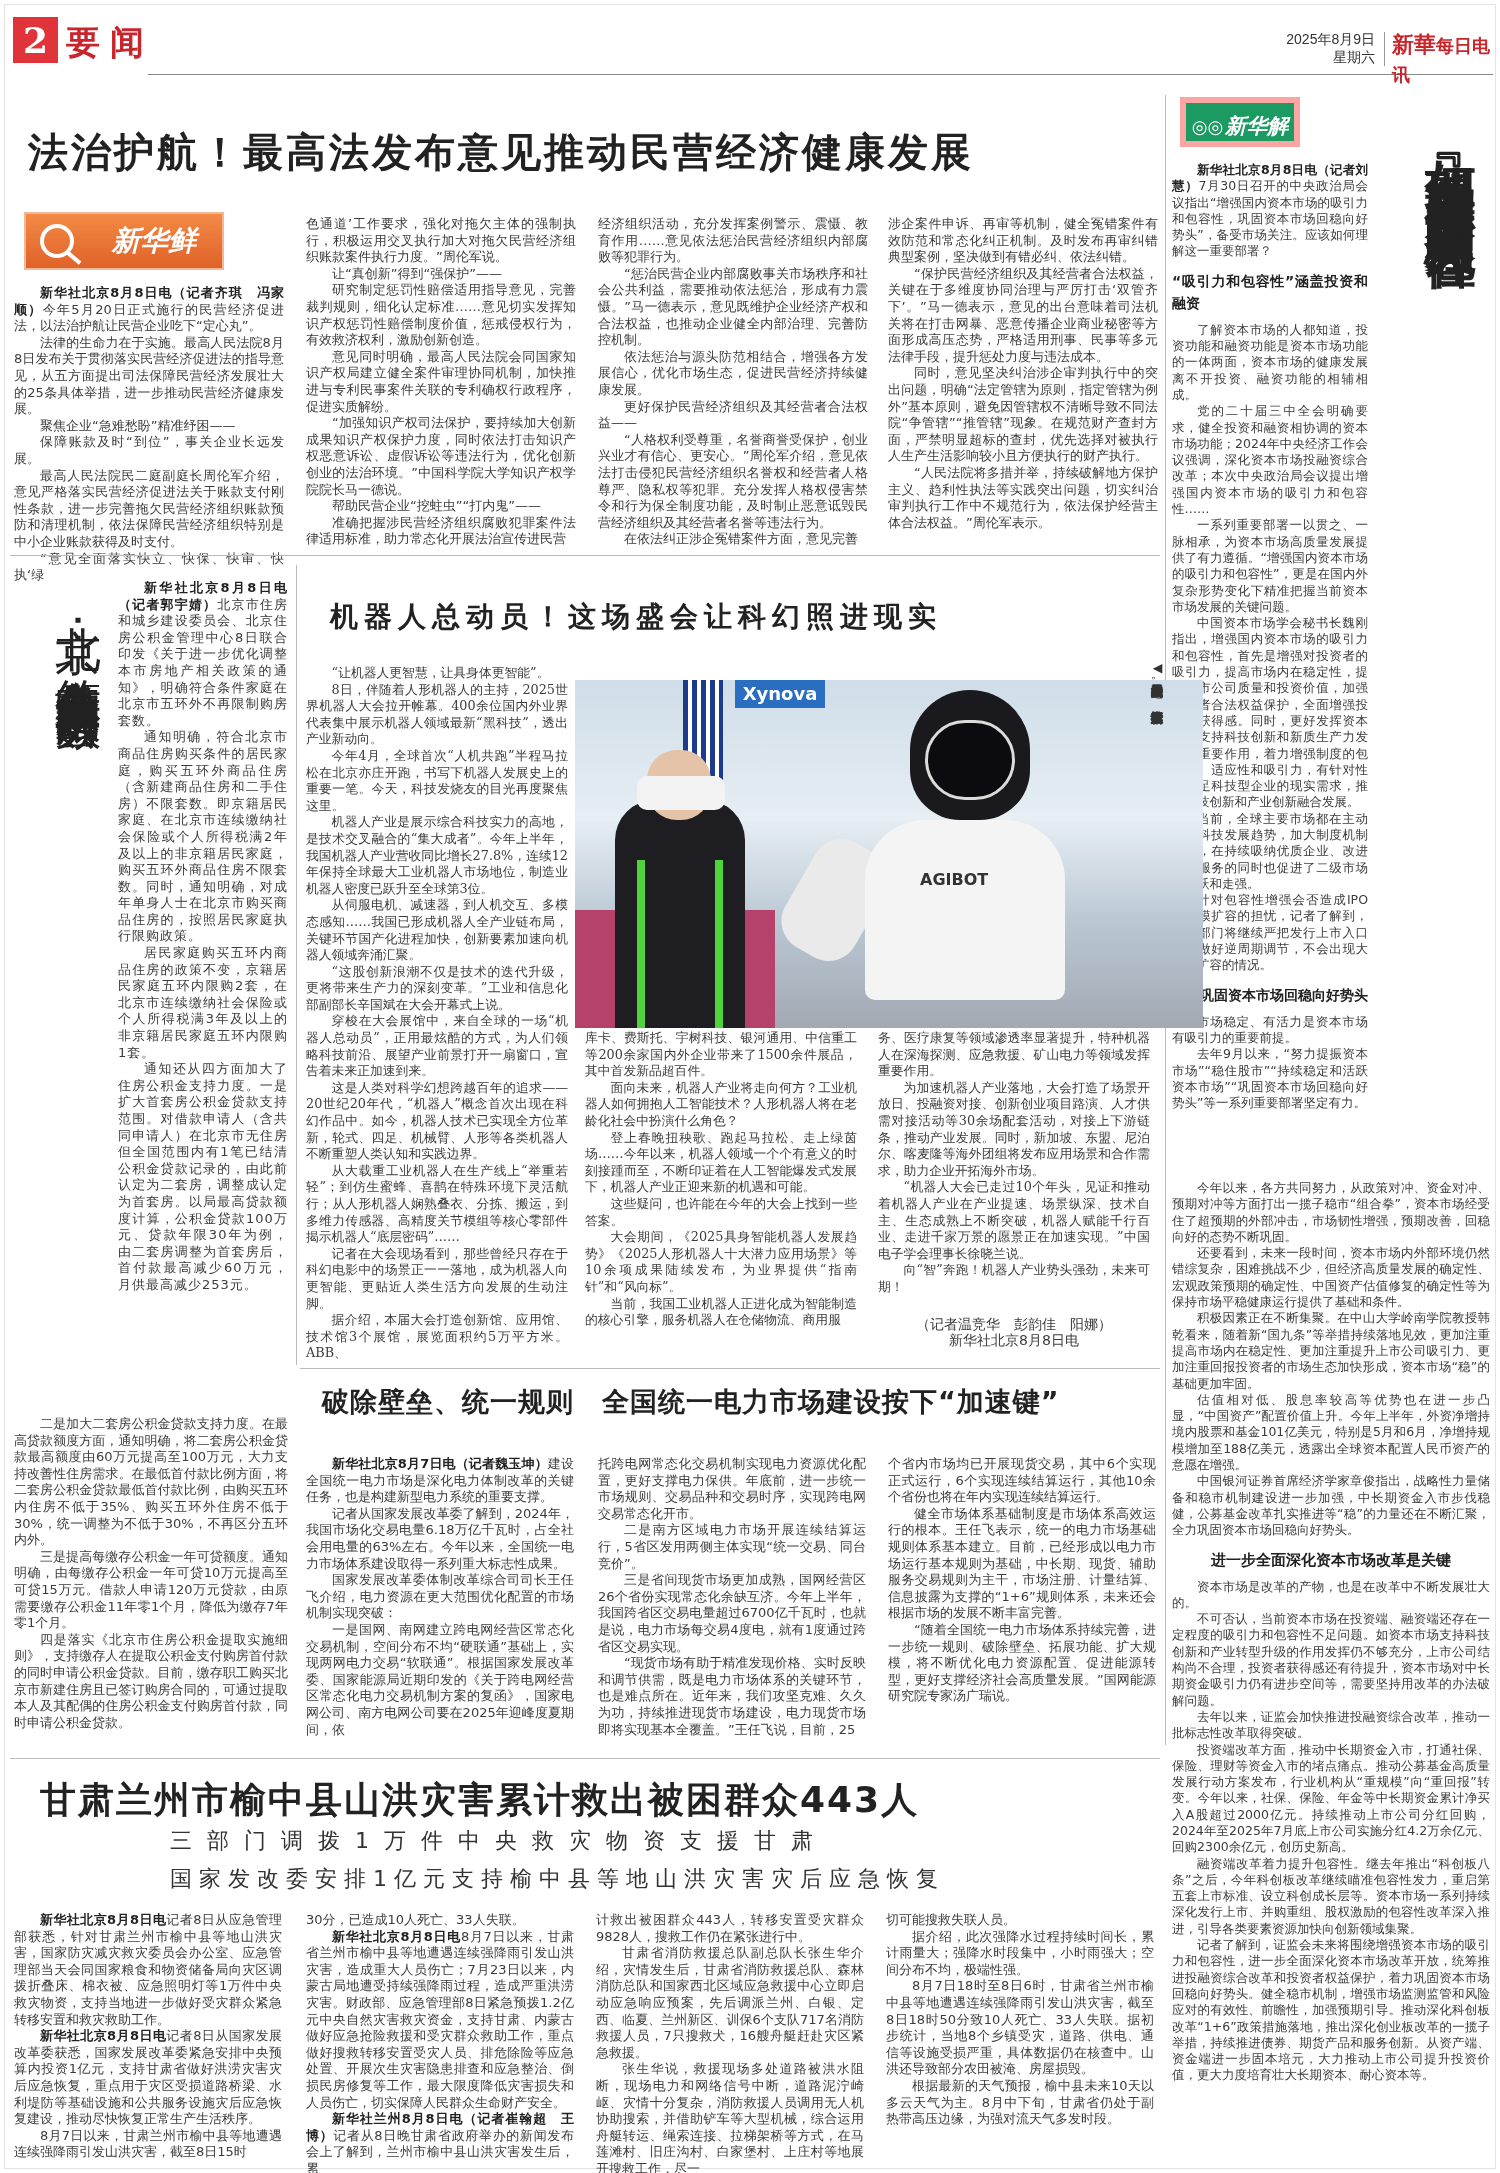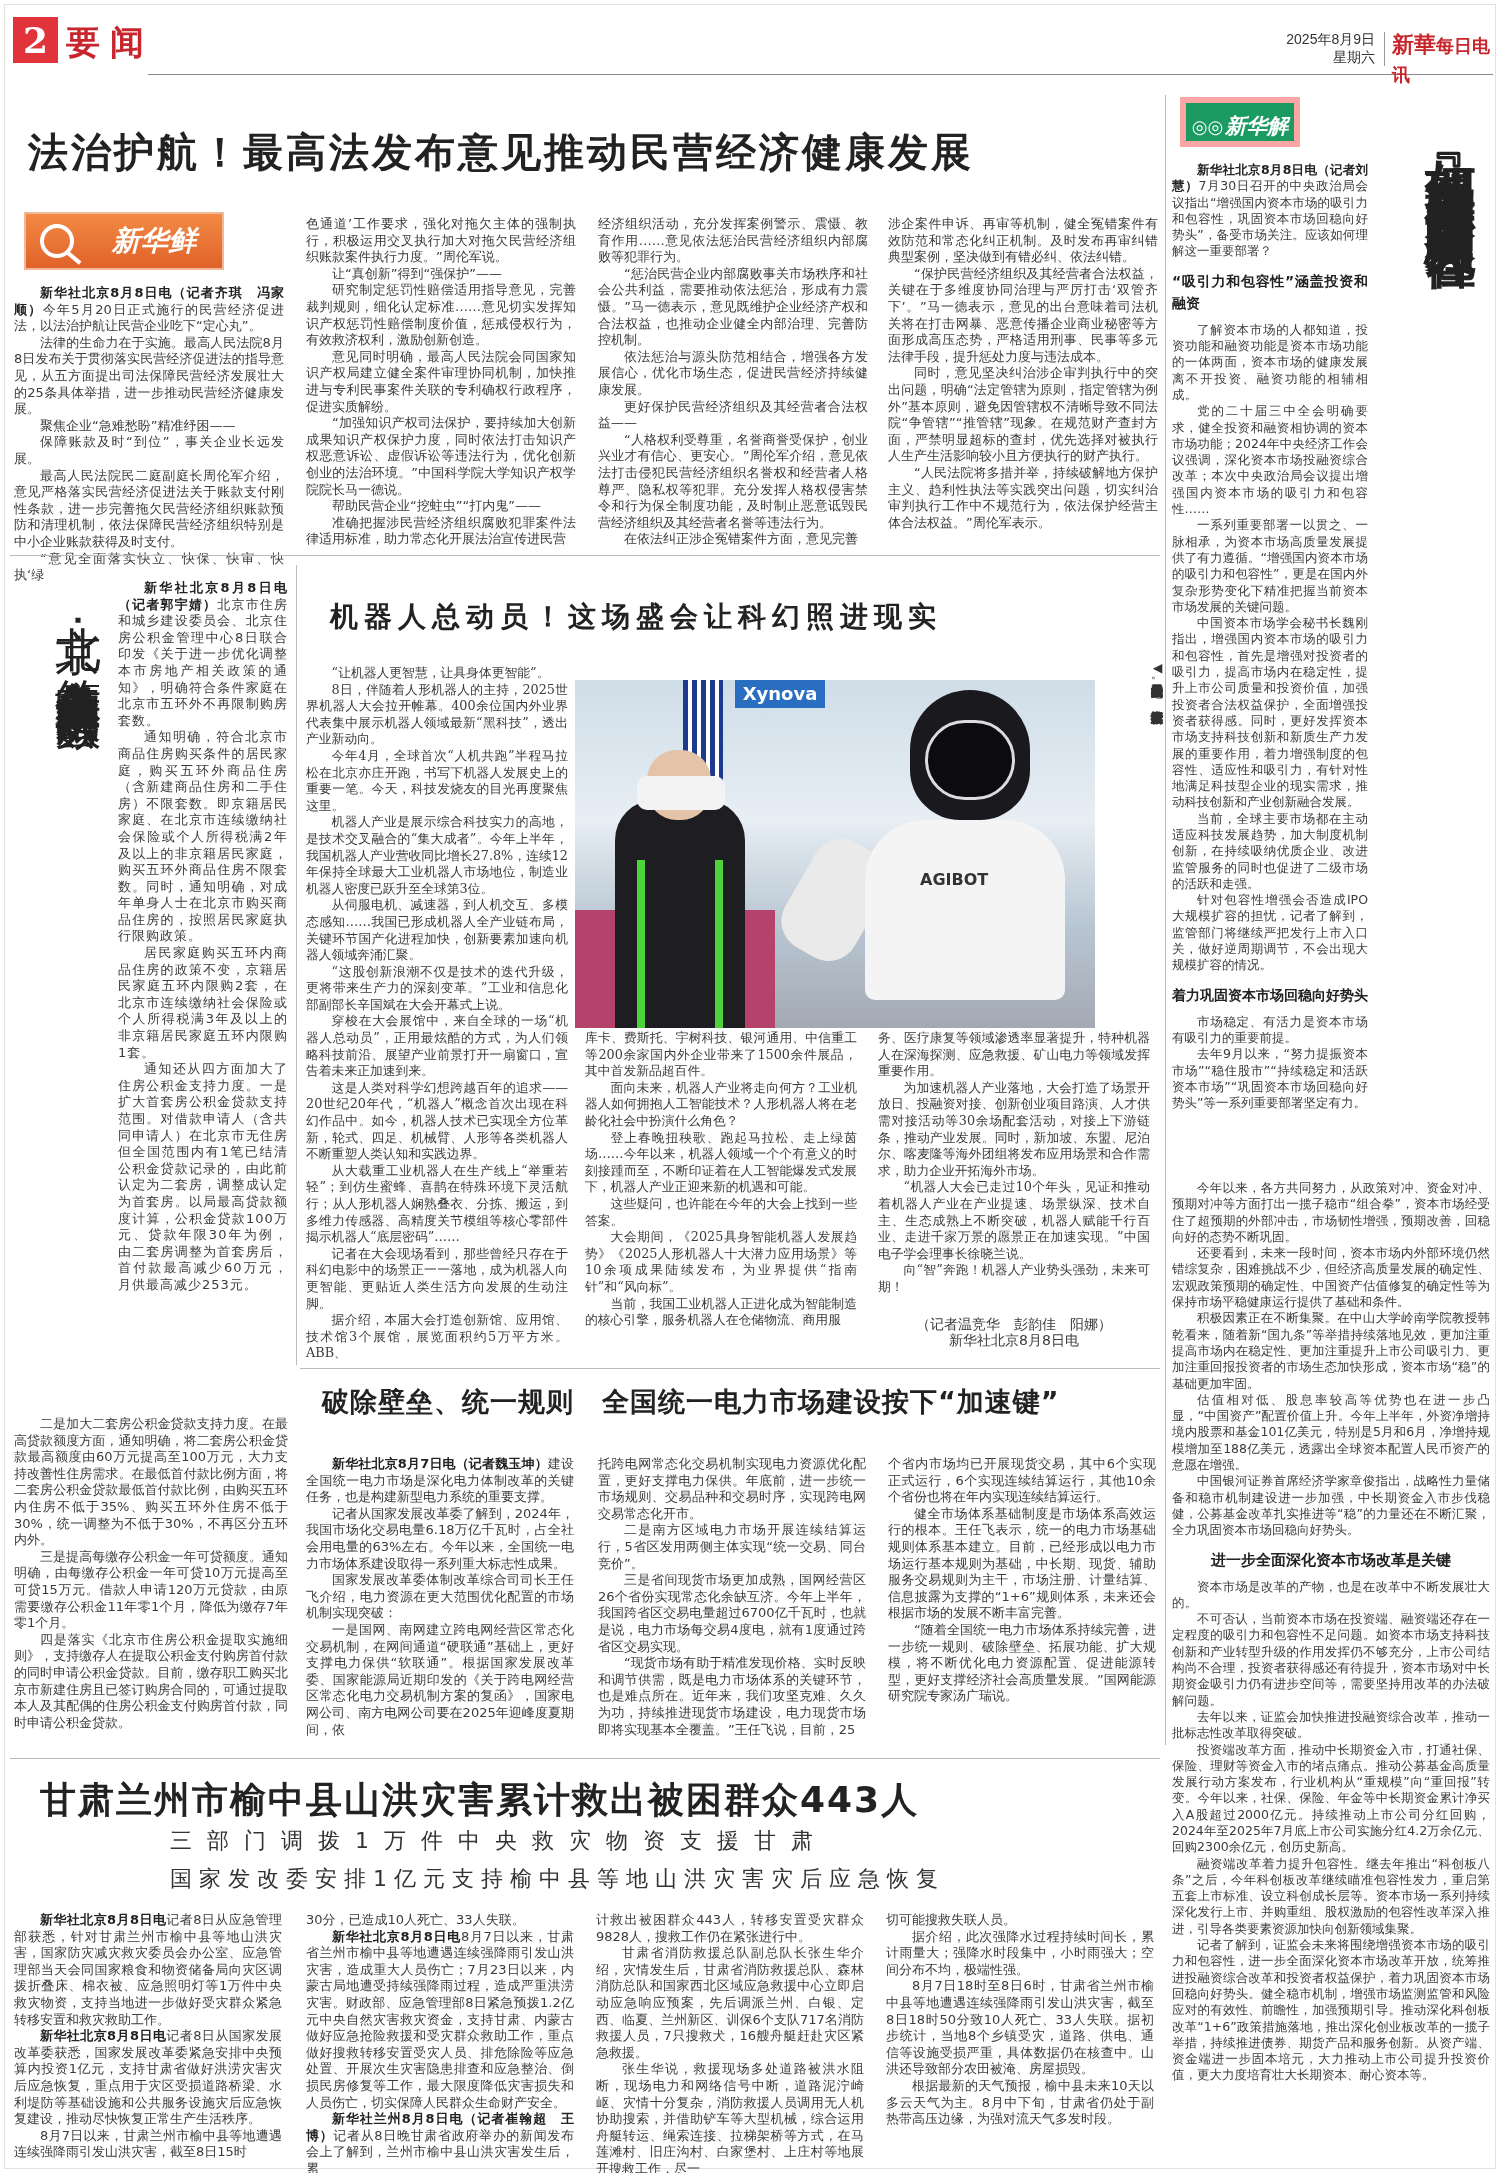--- a/index.html
+++ b/index.html
@@ -43,21 +43,21 @@
   .serif { font-family: "DejaVu Serif", "Liberation Serif", serif; }
 
   .rule-h { position:absolute; height:1px; background:#bbb; }
   .rule-v { position:absolute; width:1px; background:#bbb; }
 
   
   .bj-title { left: 40px; top: 590px; width: 70px; font-size: 46px; line-height: 62px; color:#222; writing-mode: vertical-rl; font-family: "DejaVu Sans", sans-serif; letter-spacing: 2px; }
 
   .hl-robot { left: 330px; top: 598px; font-size: 28px; letter-spacing: 6px; color:#222; font-family: "DejaVu Serif", serif; font-weight:bold; }
 
-  .photo { left: 575px; top: 680px; width: 520px; height: 348px; overflow:hidden;
+  .photo { left: 575px; top: 680px; width: 628px; height: 348px; overflow:hidden;
     background: linear-gradient(180deg, #cfdde8 0%, #e7eef4 40%, #b9c7d3 70%, #a3a9b3 100%); }
   .photo .banner { position:absolute; left: 160px; top: 0; width: 90px; height: 28px; background:#2a6ec2; color:#fff; font-family: "DejaVu Sans", sans-serif; font-weight: bold; font-size: 18px; line-height: 28px; text-align:center; }
   .photo .stripes { position:absolute; left: 108px; top: 0; width: 40px; height: 260px; background: repeating-linear-gradient(90deg,#1c3b8d 0 5px,#ffffff 5px 9px); }
   .photo .pink { position:absolute; left:0; top: 230px; width: 200px; height: 120px; background:#b4426a; }
   .photo .person { position:absolute; left: 40px; top: 120px; width: 130px; height: 230px; background:#1e1e22; border-radius: 40px 40px 0 0; }
   .photo .person .stripe1 { position:absolute; left: 22px; top: 60px; width: 8px; height: 170px; background:#4fd33c; }
   .photo .person .stripe2 { position:absolute; left: 100px; top: 60px; width: 8px; height: 170px; background:#4fd33c; }
   .photo .head { position:absolute; left: 72px; top: 70px; width: 64px; height: 70px; background:#e5c3a8; border-radius: 30px; }
   .photo .vr { position:absolute; left: 62px; top: 96px; width: 88px; height: 34px; background:#f3f3f3; border-radius: 10px; }
   .photo .robot-head { position:absolute; left: 335px; top: 10px; width: 120px; height: 130px; background:#1a1a1e; border-radius: 60px 60px 50px 50px; }
@@ -232,21 +232,21 @@
   <p>向“智”奔跑！机器人产业势头强劲，未来可期！</p>
   <p class="center" style="margin-top:20px;font-family:'DejaVu Sans',sans-serif;font-size:14px;">（记者温竞华　彭韵佳　阳娜）</p>
   <p class="center" style="font-family:'DejaVu Sans',sans-serif;font-size:14px;">新华社北京8月8日电</p>
 </div>
 
 <div class="abs hl-power">破除壁垒、统一规则　全国统一电力市场建设按下“加速键”</div>
 <div class="col" style="left:306px;top:1456px;width:268px;">
   <p><span class="dl">新华社北京8月7日电（记者魏玉坤）</span><span>建设全国统一电力市场是深化电力体制改革的关键任务，也是构建新型电力系统的重要支撑。</span></p>
   <p>记者从国家发展改革委了解到，2024年，我国市场化交易电量6.18万亿千瓦时，占全社会用电量的63%左右。今年以来，全国统一电力市场体系建设取得一系列重大标志性成果。</p>
   <p>国家发展改革委体制改革综合司司长王任飞介绍，电力资源在更大范围优化配置的市场机制实现突破：</p>
-  <p>一是国网、南网建立跨电网经营区常态化交易机制，在网间通道“硬联通”基础上，更好支撑电力保供“软联通”。根据国家发展改革委、国家能源局近期印发的《关于跨电网经营区常态化电力交易机制方案的复函》，国家电网公司、南方电网公司要在2025年迎峰度夏期间，依</p>
+  <p>一是国网、南网建立跨电网经营区常态化交易机制，空间分布不均“硬联通”基础上，实现两网电力交易“软联通”。根据国家发展改革委、国家能源局近期印发的《关于跨电网经营区常态化电力交易机制方案的复函》，国家电网公司、南方电网公司要在2025年迎峰度夏期间，依</p>
 </div>
 <div class="col" style="left:598px;top:1456px;width:268px;">
   <p class="noind">托跨电网常态化交易机制实现电力资源优化配置，更好支撑电力保供。年底前，进一步统一市场规则、交易品种和交易时序，实现跨电网交易常态化开市。</p>
   <p>二是南方区域电力市场开展连续结算运行，5省区发用两侧主体实现“统一交易、同台竞价”。</p>
   <p>三是省间现货市场更加成熟，国网经营区26个省份实现常态化余缺互济。今年上半年，我国跨省区交易电量超过6700亿千瓦时，也就是说，电力市场每交易4度电，就有1度通过跨省区交易实现。</p>
   <p>“现货市场有助于精准发现价格、实时反映和调节供需，既是电力市场体系的关键环节，也是难点所在。近年来，我们攻坚克难、久久为功，持续推进现货市场建设，电力现货市场即将实现基本全覆盖。”王任飞说，目前，25</p>
 </div>
 <div class="col" style="left:888px;top:1456px;width:268px;">
   <p class="noind">个省内市场均已开展现货交易，其中6个实现正式运行，6个实现连续结算运行，其他10余个省份也将在年内实现连续结算运行。</p>
   <p>健全市场体系基础制度是市场体系高效运行的根本。王任飞表示，统一的电力市场基础规则体系基本建立。目前，已经形成以电力市场运行基本规则为基础，中长期、现货、辅助服务交易规则为主干，市场注册、计量结算、信息披露为支撑的“1+6”规则体系，未来还会根据市场的发展不断丰富完善。</p>

